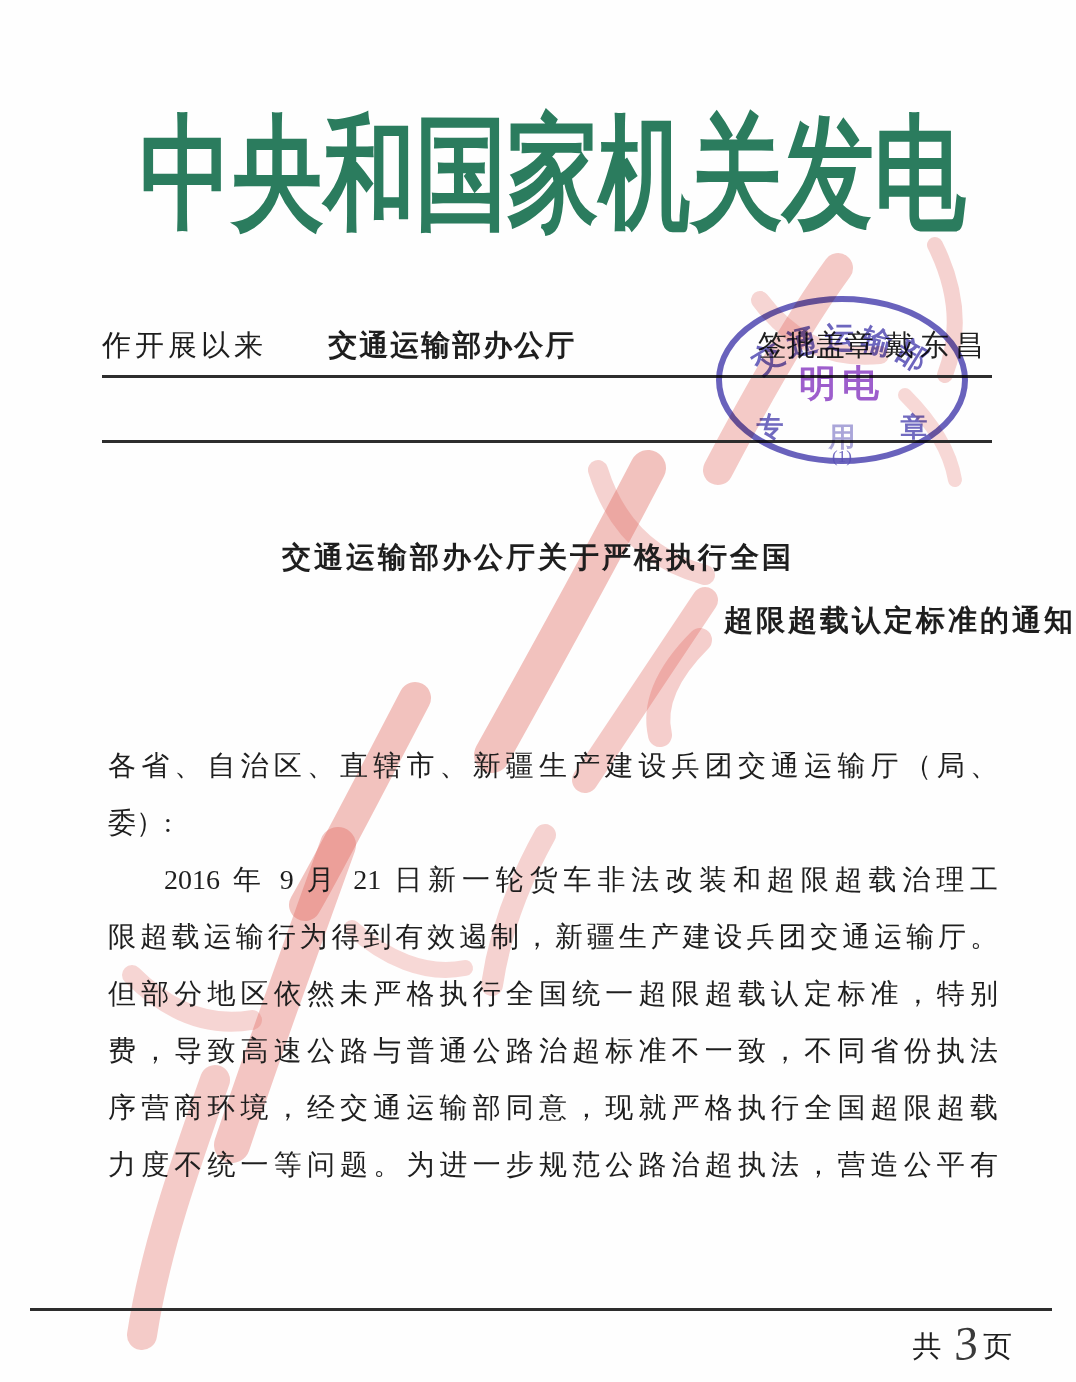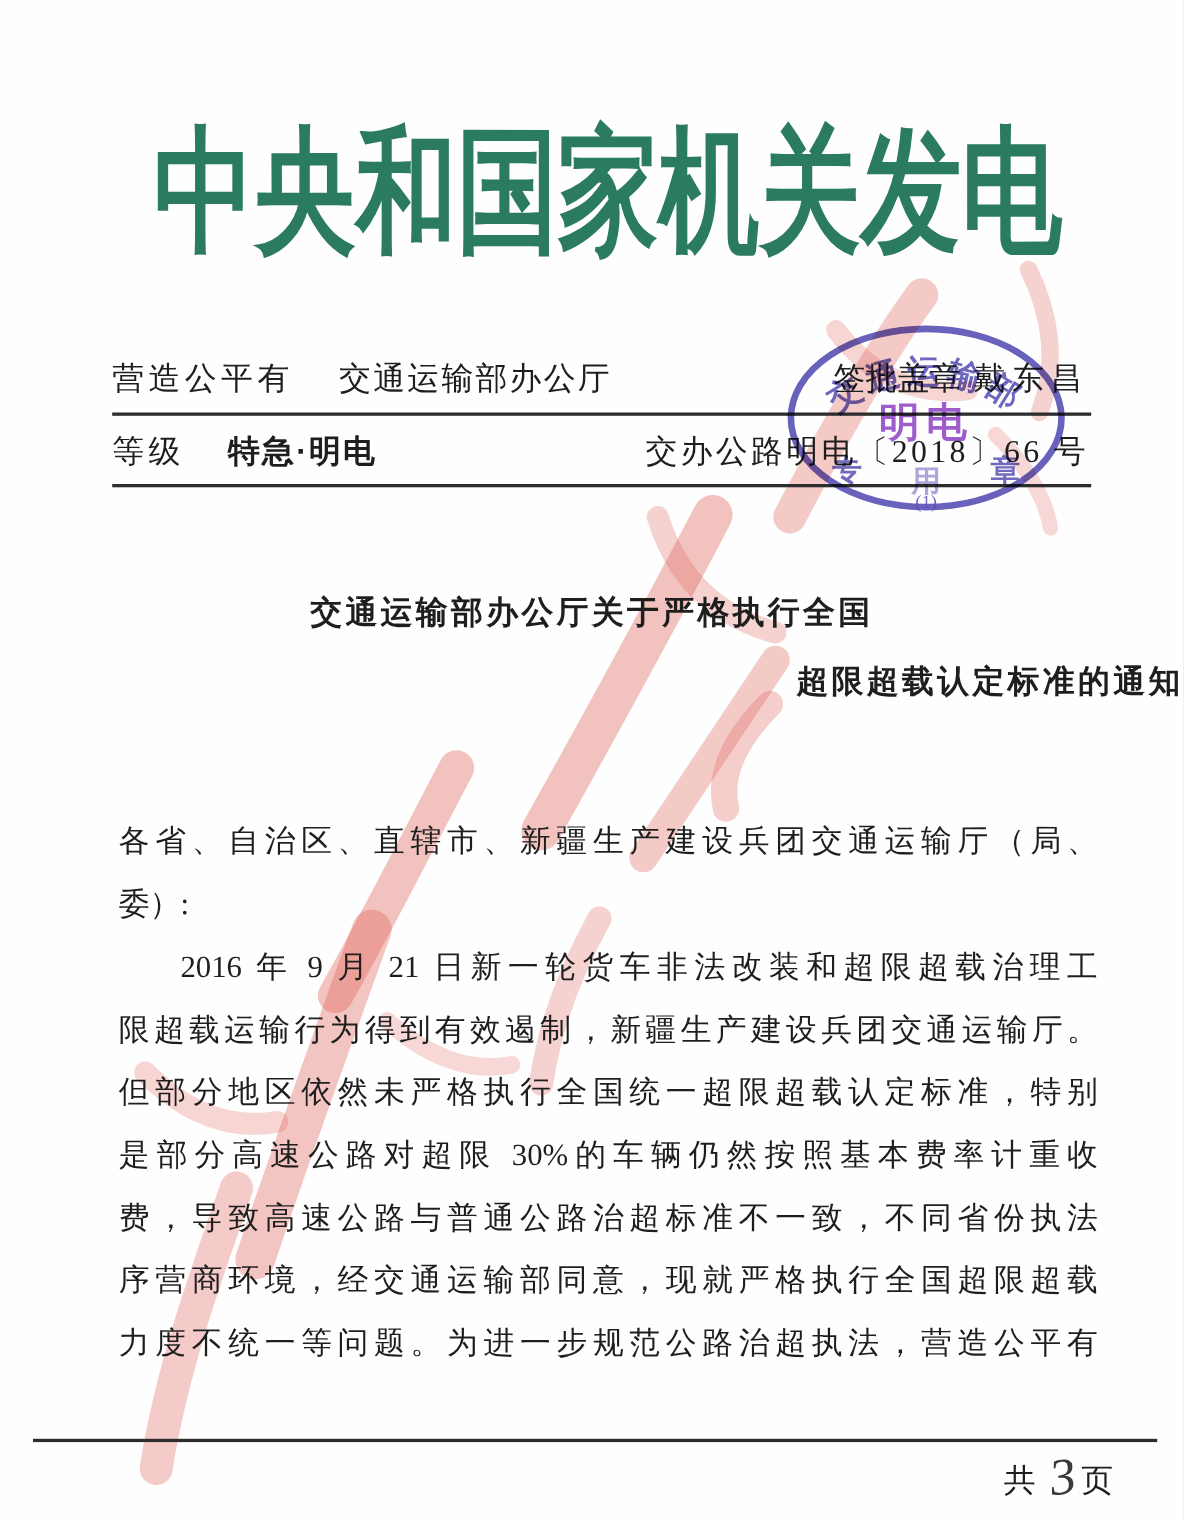--- a/index.html
+++ b/index.html
@@ -62,48 +62,42 @@
       <path d="M 352 928 C 385 958 425 976 465 968" stroke-width="16" opacity="0.24"></path>
       <path d="M 545 835 C 520 880 500 930 492 985" stroke-width="22" opacity="0.28"></path>
     </g>
   </svg>
 
   <div class="layer content">
 
     <h1 class="masthead" style="color:#2b7c5e;">中央和国家机关发电</h1>
 
     <div class="hrow" style="top:324px;">
-      <span class="lbl">营造公平有</span>
-      <span style="margin-left:34px;letter-spacing:2px;">交通运输部办公厅</span>
+      <span class="lbl">作开展以来</span>
+      <span style="margin-left:54px;letter-spacing:2px;font-weight:bold;">交通运输部办公厅</span>
       <span class="rpos">
         <span>签批盖章</span>
         <span style="margin-left:4px;letter-spacing:6px;">戴东昌</span>
       </span>
     </div>
     <div class="rule" style="top:375px;"></div>
 
-    <div class="hrow" style="top:390px;">
-      <span class="lbl">等级</span>
-      <span class="bold-sans" style="margin-left:32px;">特急·明电</span>
-      <span class="rpos" style="letter-spacing:3px;">交办公路明电〔2018〕66 号</span>
-    </div>
     <div class="rule" style="top:440px;"></div>
 
     <h2 class="doc-title">
       <span style="display:block;">交通运输部办公厅关于严格执行全国</span>
       <span style="display:block;text-align:right;">超限超载认定标准的通知</span>
     </h2>
 
     <div class="bodyblock">
       <div class="bodyline">各省、自治区、直辖市、新疆生产建设兵团交通运输厅（局、</div>
       <div class="bodyline short">委）:</div>
       <div class="bodyline indent">2016 年 9 月 21 日新一轮货车非法改装和超限超载治理工</div>
       <div class="bodyline">限超载运输行为得到有效遏制，新疆生产建设兵团交通运输厅。</div>
       <div class="bodyline">但部分地区依然未严格执行全国统一超限超载认定标准，特别</div>
-      <div class="bodyline">是部分高速公路对超限 30%的车辆仍然按照基本费率计重收</div>
       <div class="bodyline">费，导致高速公路与普通公路治超标准不一致，不同省份执法</div>
       <div class="bodyline">序营商环境，经交通运输部同意，现就严格执行全国超限超载</div>
       <div class="bodyline">力度不统一等问题。为进一步规范公路治超执法，营造公平有</div>
     </div>
 
     <div class="rule-bottom"></div>
     <div class="footer">
       <span>共</span><span class="hand3">3</span><span>页</span>
     </div>
   </div>

